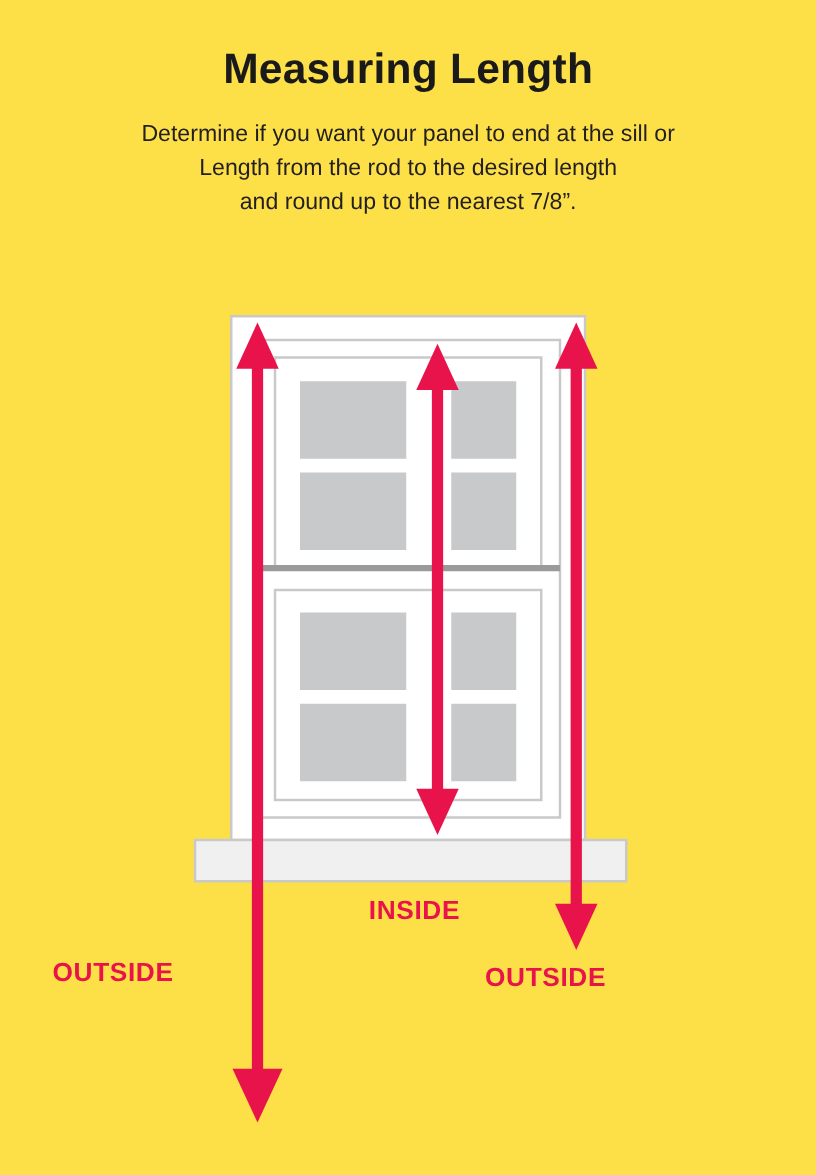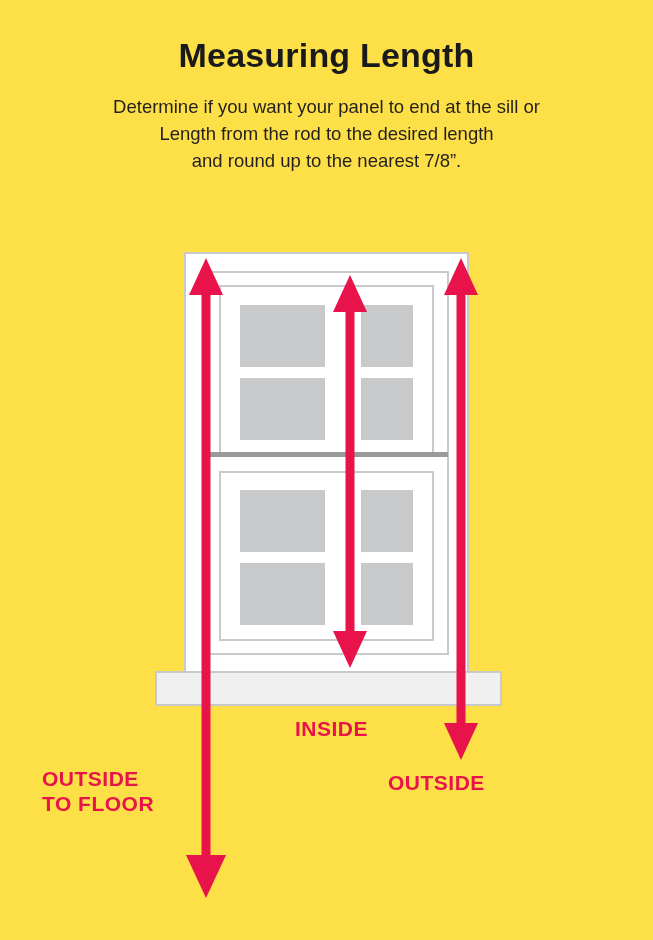--- a/index.html
+++ b/index.html
@@ -130,16 +130,15 @@
       <polygon points="206,258 189,295 223,295" fill="#e8134b"></polygon>
       <polygon points="206,898 186,855 226,855" fill="#e8134b"></polygon>
     </g>
 
   </svg>
 
   <div class="lbl lbl-inside">INSIDE</div>
   <div class="lbl lbl-outside">OUTSIDE</div>
   <div class="lbl lbl-outside-floor">
     <div>OUTSIDE</div>
-    <div>TO FLOOR</div>
   </div>
 
 </div>
 
 </body></html>

